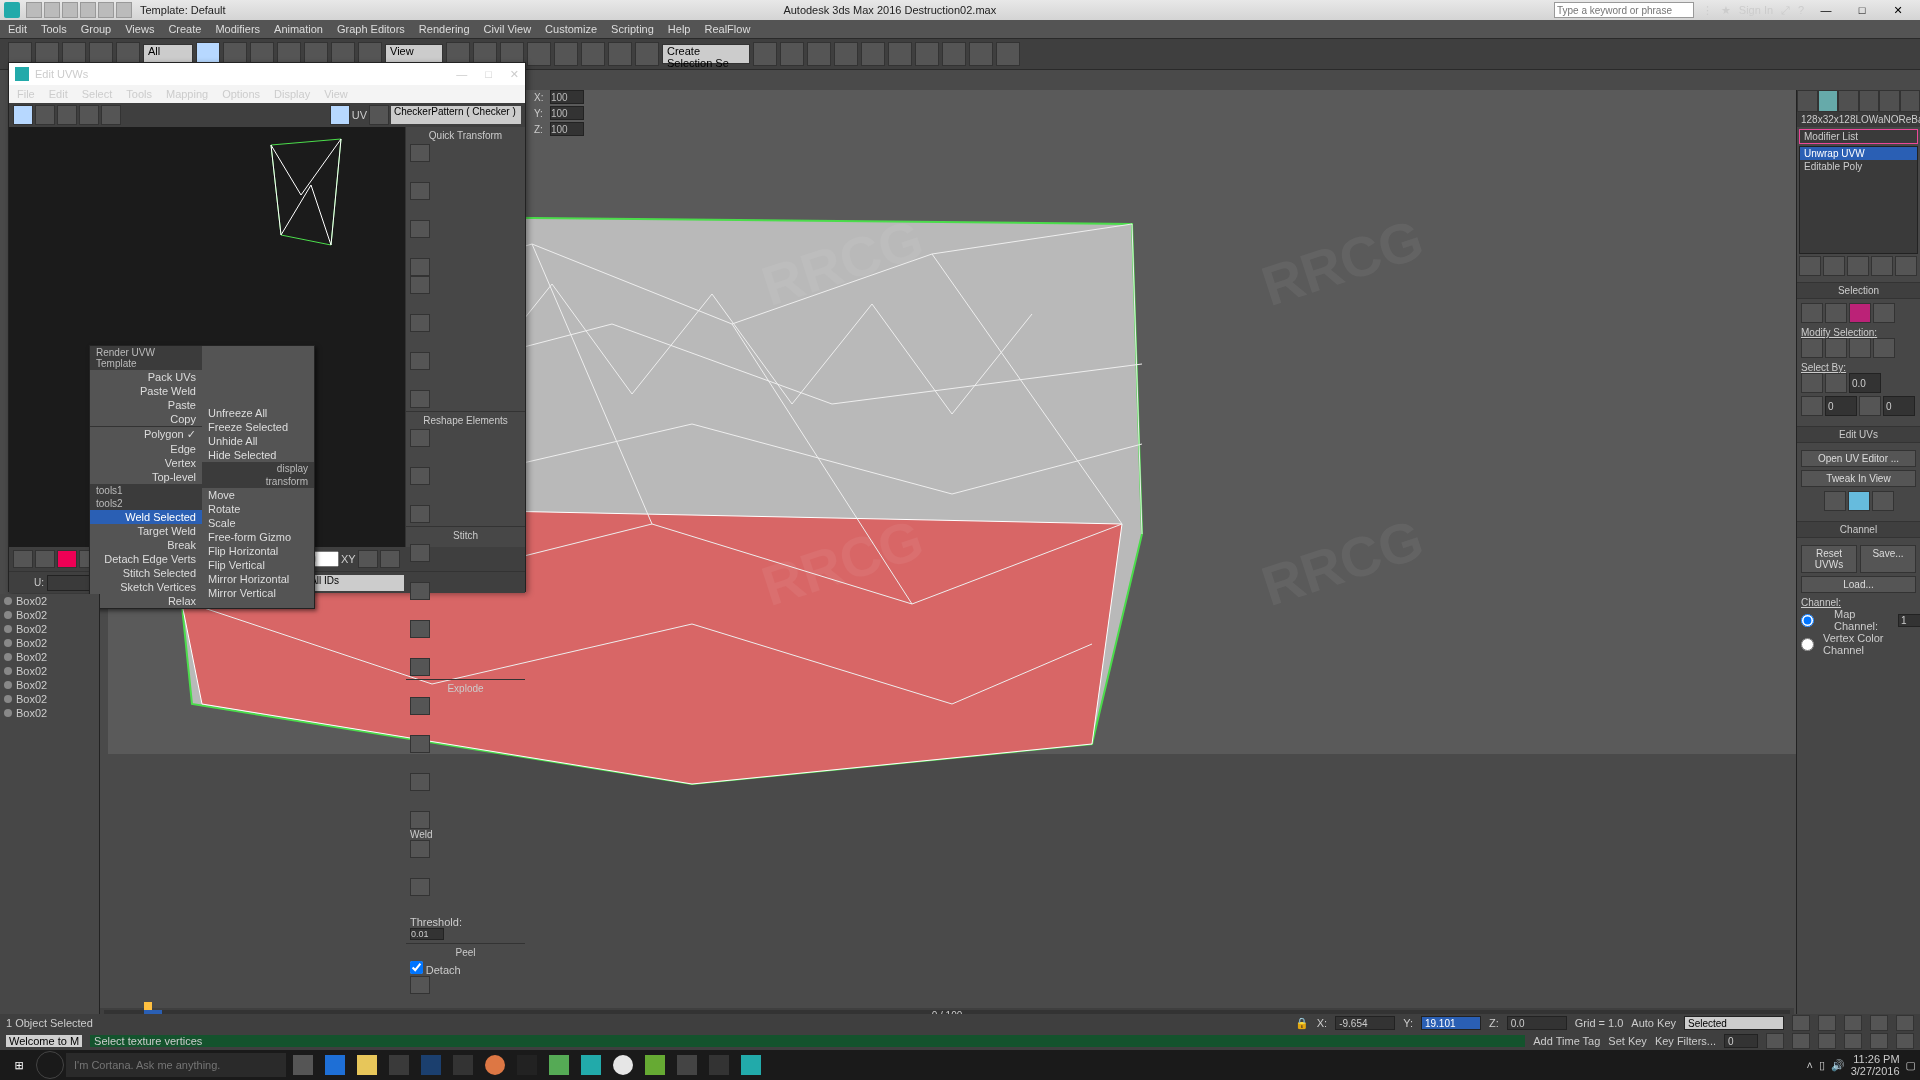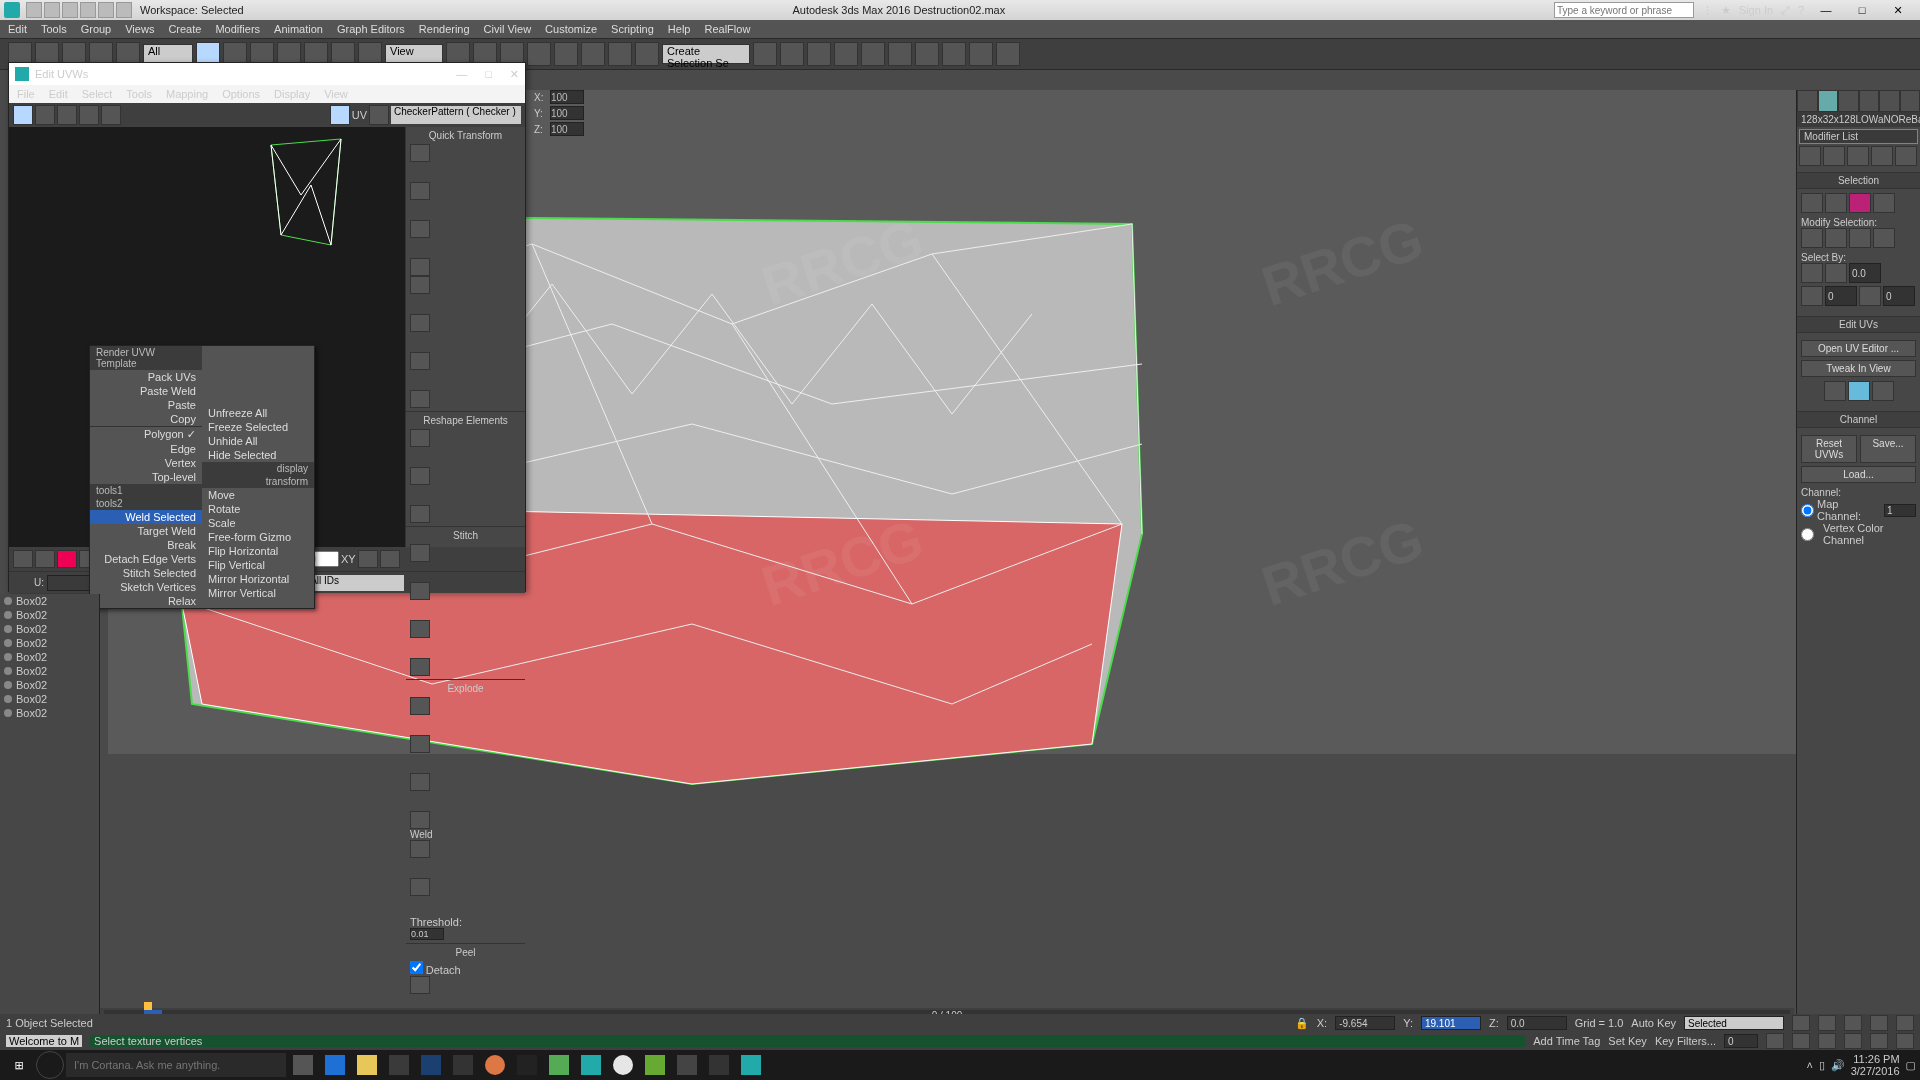--- a/index.html
+++ b/index.html
@@ -88,21 +88,21 @@
 .cmdpanel .drop { margin:2px; background:#3a3a3a; border:1px solid #ec4899; padding:1px 4px; font-size:10px; }
 .cmdpanel .stack { margin:2px; height:108px; background:#3a3a3a; border:1px solid #222; }
 .cmdpanel .stack .srow { padding:1px 4px; font-size:10px; }
 .cmdpanel .stack .sel { background:#2a5fb4; color:#fff; }
 .cmdpanel .rollup { margin-top:6px; }
 .cmdpanel .rhead { background:#3f3f3f; text-align:center; font-size:10px; padding:2px 0; border-top:1px solid #333; border-bottom:1px solid #333; }
 .cmdpanel .rbody { padding:4px; }
 .cmdpanel .rbtns { display:flex; gap:2px; flex-wrap:wrap; }
 .cmdpanel .rbtn { width:22px; height:20px; background:#555; border:1px solid #333; }
 .cmdpanel .rbsel { background:#b27; }
-.cmdpanel .lbl { font-size:10px; margin-top:4px; display:block; }
+.cmdpanel .lbl { font-size:10px; margin-top:4px; display:block;text-decoration:underline; }
 .cmdpanel .wbtn { display:block; width:100%; background:#555; border:1px solid #333; color:#ddd; text-align:center; padding:2px 0; margin-top:3px; font-size:10px; }
 .cmdpanel input.num { width:32px; background:#333; border:1px solid #222; color:#ccc; font-size:10px; padding:0 2px; }
 
 
 .scene-strip { position:absolute; left:0; top:594px; width:100px; bottom:58px; background:#474747; border-right:1px solid #222; overflow:hidden; }
 .scene-strip .srow { display:flex; align-items:center; gap:4px; padding:0 4px; font-size:10px; height:14px; }
 .scene-strip .dot { width:8px; height:8px; border-radius:50%; background:#888; }
 
 
 .timeline { position:absolute; left:100px; right:126px; bottom:38px; height:34px; background:#3f3f3f; }
@@ -138,21 +138,21 @@
 <div class="titlebar">
   <div class="icon-slot"></div>
   <div class="qat">
     <span></span>
     <span></span>
     <span></span>
     <span></span>
     <span></span>
     <span></span>
   </div>
-  <span class="ws">Workspace: Selected</span>
+  <span class="ws">Template: Default</span>
   <span class="title">Autodesk 3ds Max 2016    Destruction02.max</span>
   <div class="right">
     <input placeholder="Type a keyword or phrase" style="">
     <span>⋮</span>
     <span>★</span>
     <span>Sign In</span>
     <span>⤢</span>
     <span>?</span>
     <span class="winbtn">—</span>
     <span class="winbtn">□</span>
@@ -476,20 +476,24 @@
   <div class="tabs">
     <div class="t"></div>
     <div class="t" style="background:#6aa"></div>
     <div class="t"></div>
     <div class="t"></div>
     <div class="t"></div>
     <div class="t"></div>
   </div>
   <div class="name">128x32x128LOWaNOReBar</div>
   <div class="drop">Modifier List</div>
+  <div class="stack">
+    <div class="srow sel">Unwrap UVW</div>
+    <div class="srow">Editable Poly</div>
+  </div>
   <div class="rbtns" style="margin:2px">
     <div class="rbtn"></div>
     <div class="rbtn"></div>
     <div class="rbtn"></div>
     <div class="rbtn"></div>
     <div class="rbtn"></div>
   </div>
 
   <div class="rollup">
     <div class="rhead">Selection</div>
@@ -537,21 +541,21 @@
 
   <div class="rollup">
     <div class="rhead">Channel</div>
     <div class="rbody">
       <div style="display:flex;gap:3px">
         <span class="wbtn" style="flex:1">Reset UVWs</span>
         <span class="wbtn" style="flex:1">Save...</span>
       </div>
       <span class="wbtn">Load...</span>
       <span class="lbl">Channel:</span>
-      <label style="font-size:10px;display:flex;align-items:center;gap:3px">
+      <label style="font-size:10px;display:flex;align-items:center;gap:20px">
           <input type="radio" checked="" style="">
           <span>Map Channel:</span>
           <input class="num" value="1" style="">
         </label>
       <label style="font-size:10px;display:flex;align-items:center;gap:9px">
           <input type="radio" style="">
           <span>Vertex Color Channel</span>
         </label>
     </div>
   </div>

